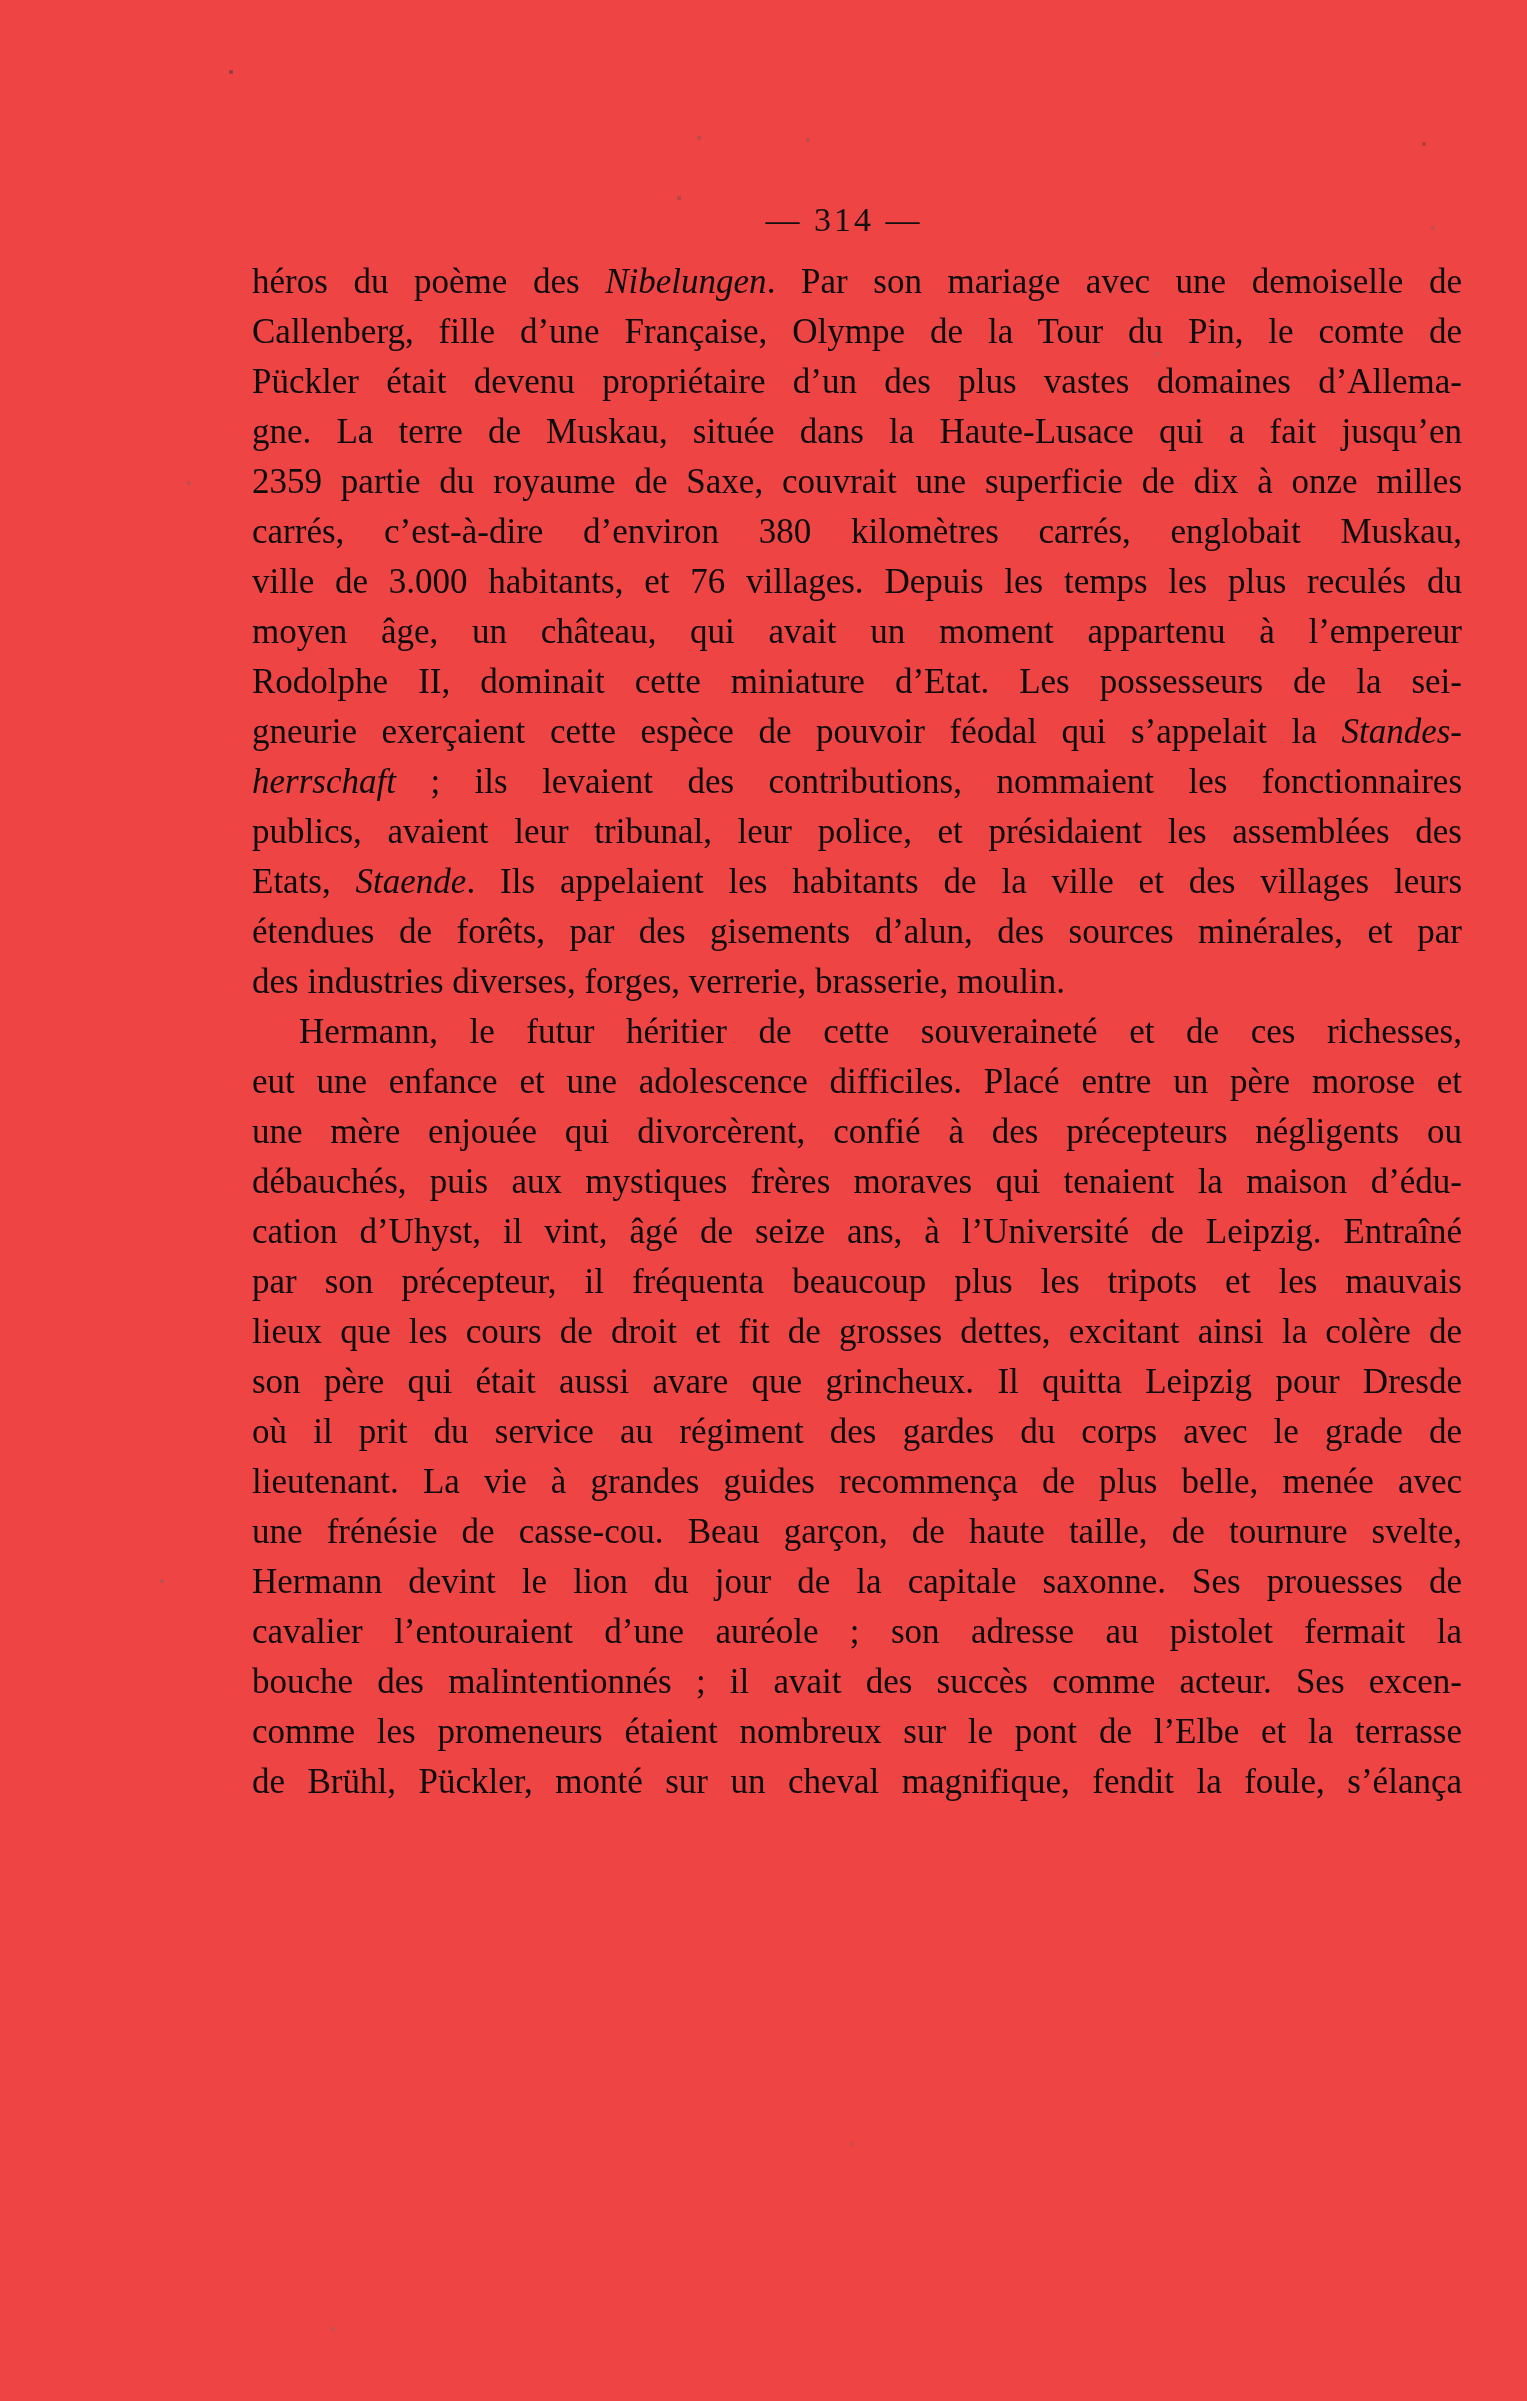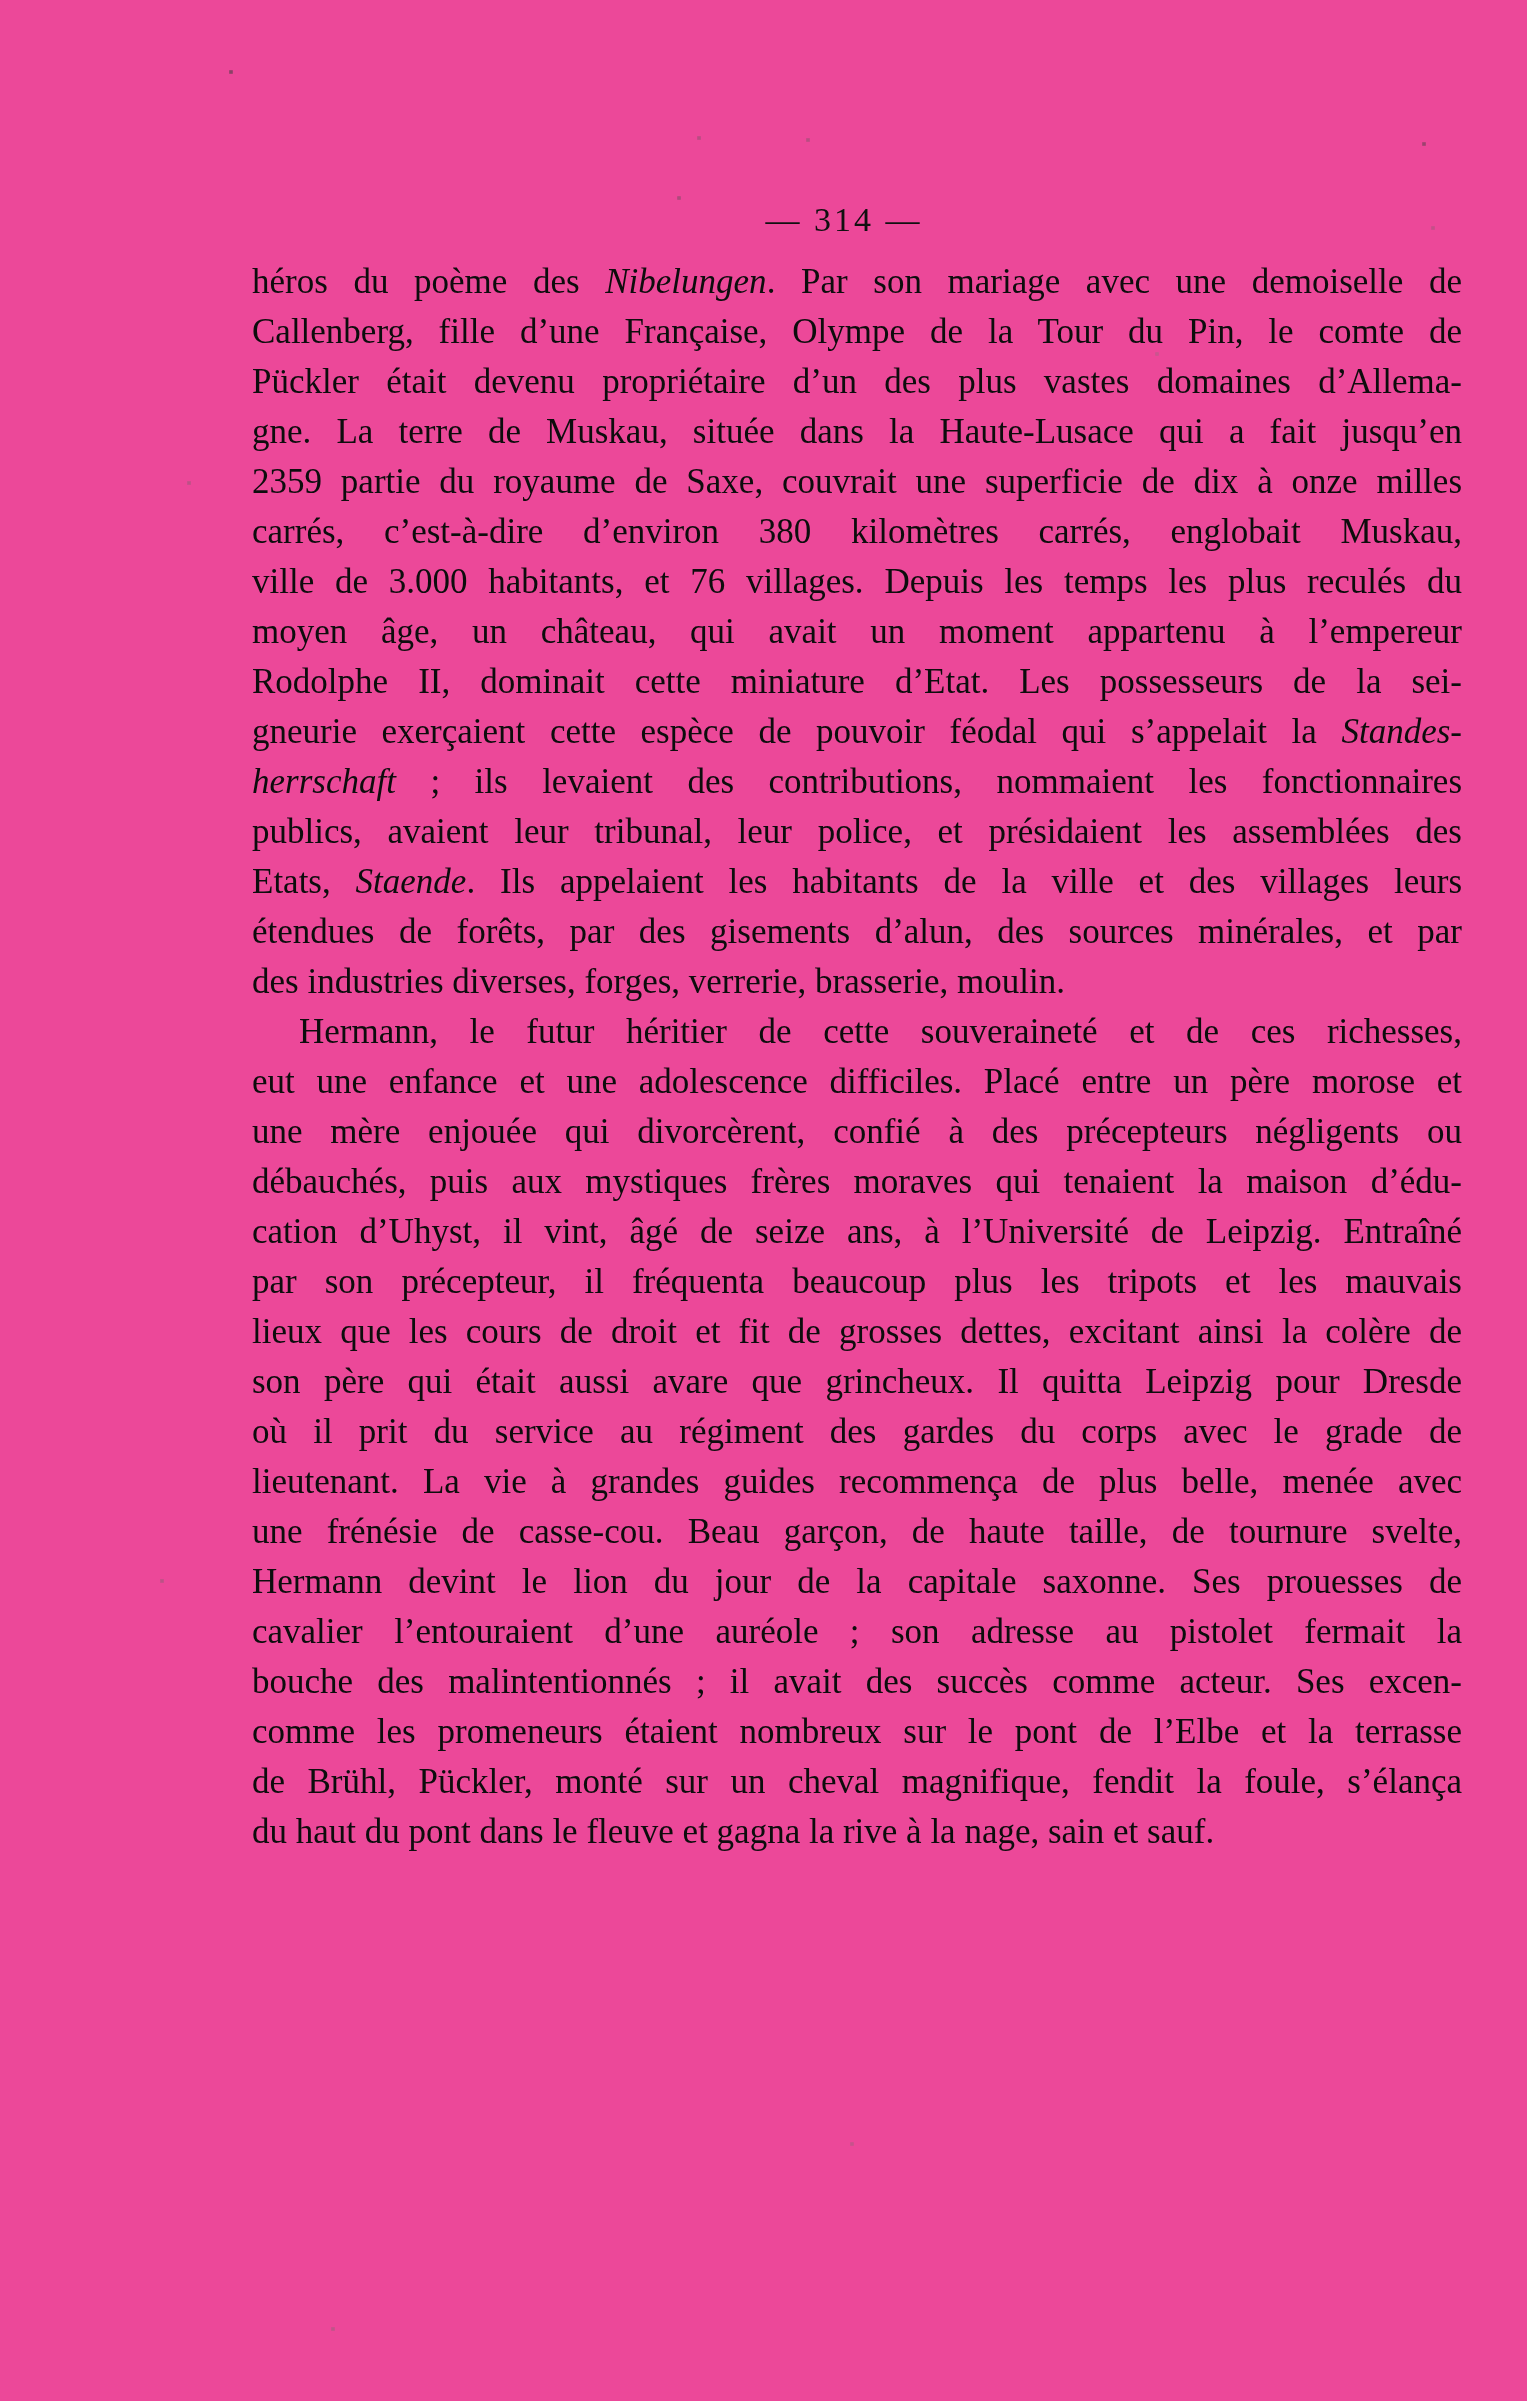--- a/index.html
+++ b/index.html
@@ -4,21 +4,21 @@
 <style>
   html, body {
     margin: 0;
     padding: 0;
     background: #ffffff;
   }
   .page {
     position: relative;
     width: 1527px;
     height: 2401px;
-    background: #ec4899;
+    background: #ef4444;
     overflow: hidden;
     font-family: "Liberation Serif", "DejaVu Serif", serif;
     color: #0d0d0d;
   }
   
   .speckles {
     position: absolute;
     top: 0; left: 0;
     width: 1.5px; height: 1.5px;
     background: transparent;
@@ -99,16 +99,15 @@
       <div class="line"><span>lieux que les cours de droit et fit de grosses dettes, excitant ainsi la colère de</span></div>
       <div class="line"><span>son père qui était aussi avare que grincheux. Il quitta Leipzig pour Dresde</span></div>
       <div class="line"><span>où il prit du service au régiment des gardes du corps avec le grade de</span></div>
       <div class="line"><span>lieutenant. La vie à grandes guides recommença de plus belle, menée avec</span></div>
       <div class="line"><span>une frénésie de casse-cou. Beau garçon, de haute taille, de tournure svelte,</span></div>
       <div class="line"><span>Hermann devint le lion du jour de la capitale saxonne. Ses prouesses de</span></div>
       <div class="line"><span>cavalier l’entouraient d’une auréole ; son adresse au pistolet fermait la</span></div>
       <div class="line"><span>bouche des malintentionnés ; il avait des succès comme acteur. Ses excen-</span></div>
       <div class="line"><span>comme les promeneurs étaient nombreux sur le pont de l’Elbe et la terrasse</span></div>
       <div class="line"><span>de Brühl, Pückler, monté sur un cheval magnifique, fendit la foule, s’élança</span></div>
-      <div class="line last"><span>du haut du pont dans le fleuve et gagna la rive à la nage, sain et sauf.</span></div>
     </div>
 </div>
 
 
 </body></html>

